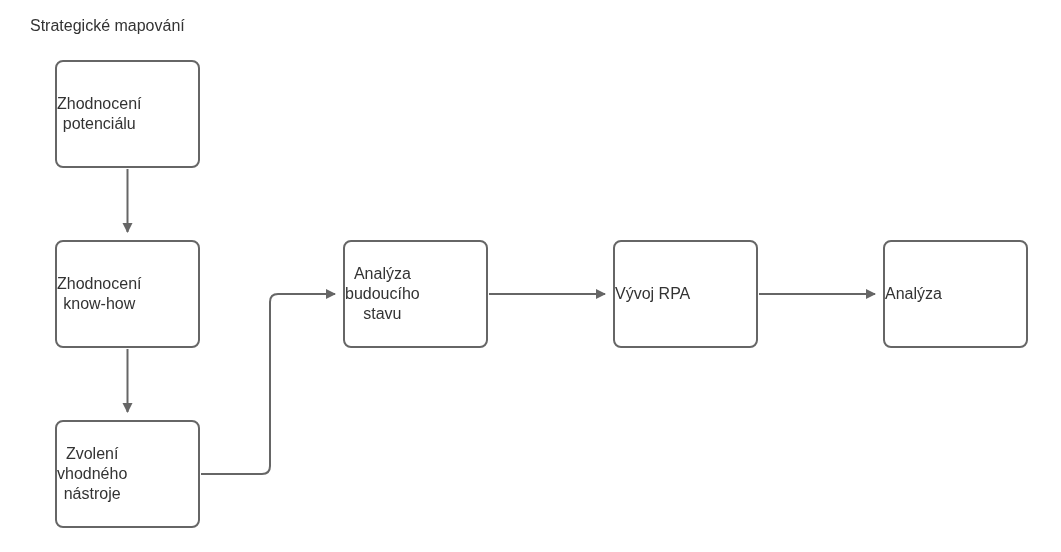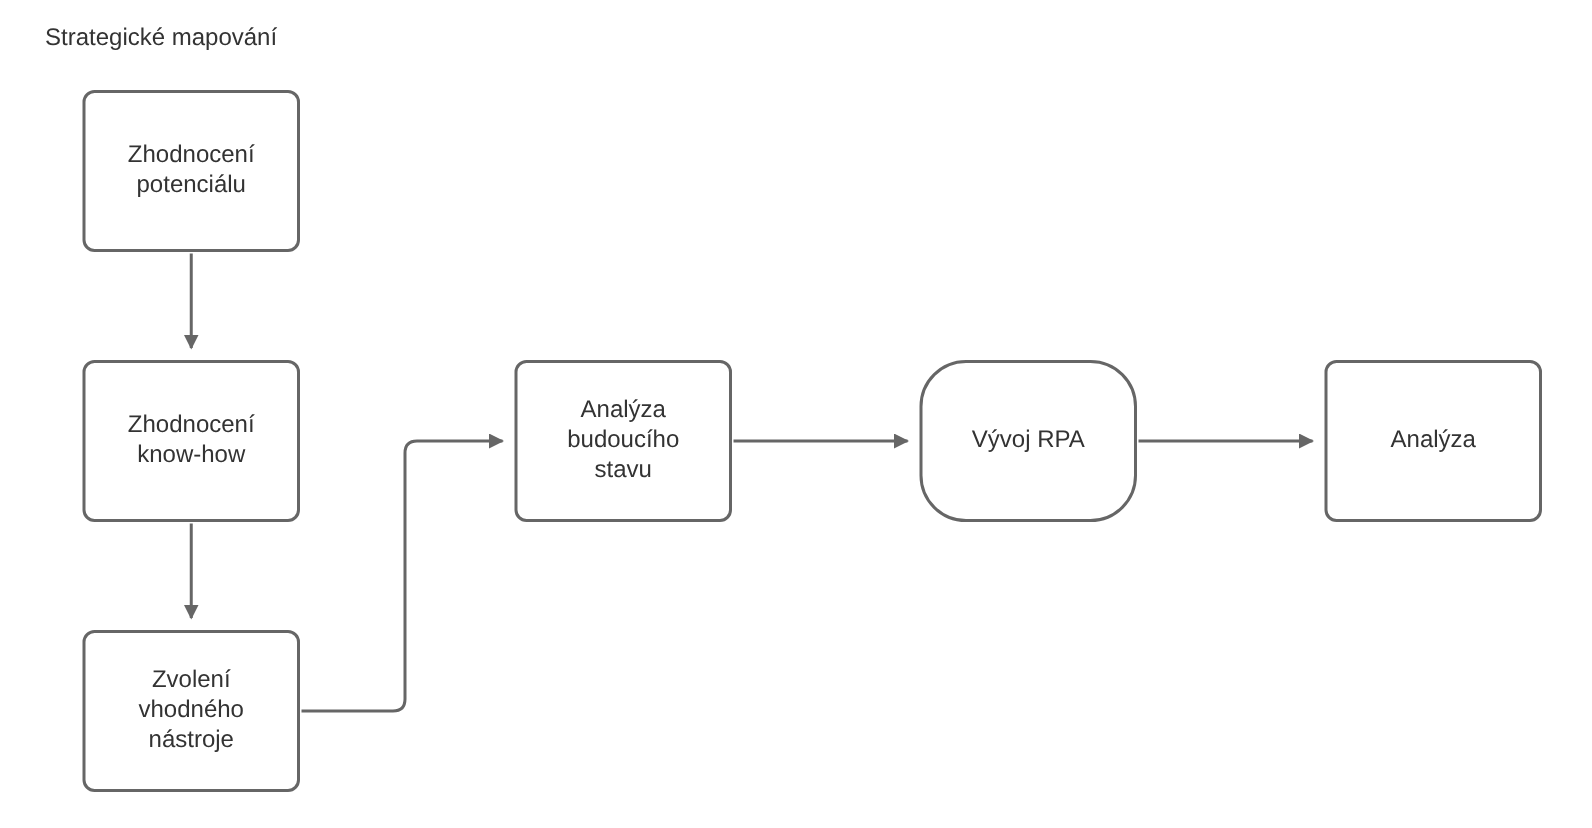--- a/index.html
+++ b/index.html
@@ -26,21 +26,21 @@
   .node {
     position: absolute;
     width: 145px;
     height: 108px;
     box-sizing: border-box;
     border: 2px solid var(--border, #666666);
     border-radius: 8px;
     background: #ffffff;
     display: flex;
     align-items: center;
-    justify-content: center;
+    justify-content: flex-start;
   }
   .node-label {
     font-size: 16px;
     line-height: 1.25;
     color: var(--text, #333333);
     text-align: center;
     white-space: pre-line;
   }
   svg.edges {
     position: absolute;
@@ -100,21 +100,21 @@
 budoucího
 stavu</div>
   </div>
 
   <div class="node" style="left:55px; top:420px;">
     <div class="node-label">Zvolení
 vhodného
 nástroje</div>
   </div>
 
-  <div class="node" style="left:613px; top:240px;border-radius:31px;">
+  <div class="node" style="left:613px; top:240px;">
     <div class="node-label">Vývoj RPA</div>
   </div>
 
   <div class="node" style="left:883px; top:240px;">
     <div class="node-label">Analýza</div>
   </div>
 
 </div>
 
 </body></html>

